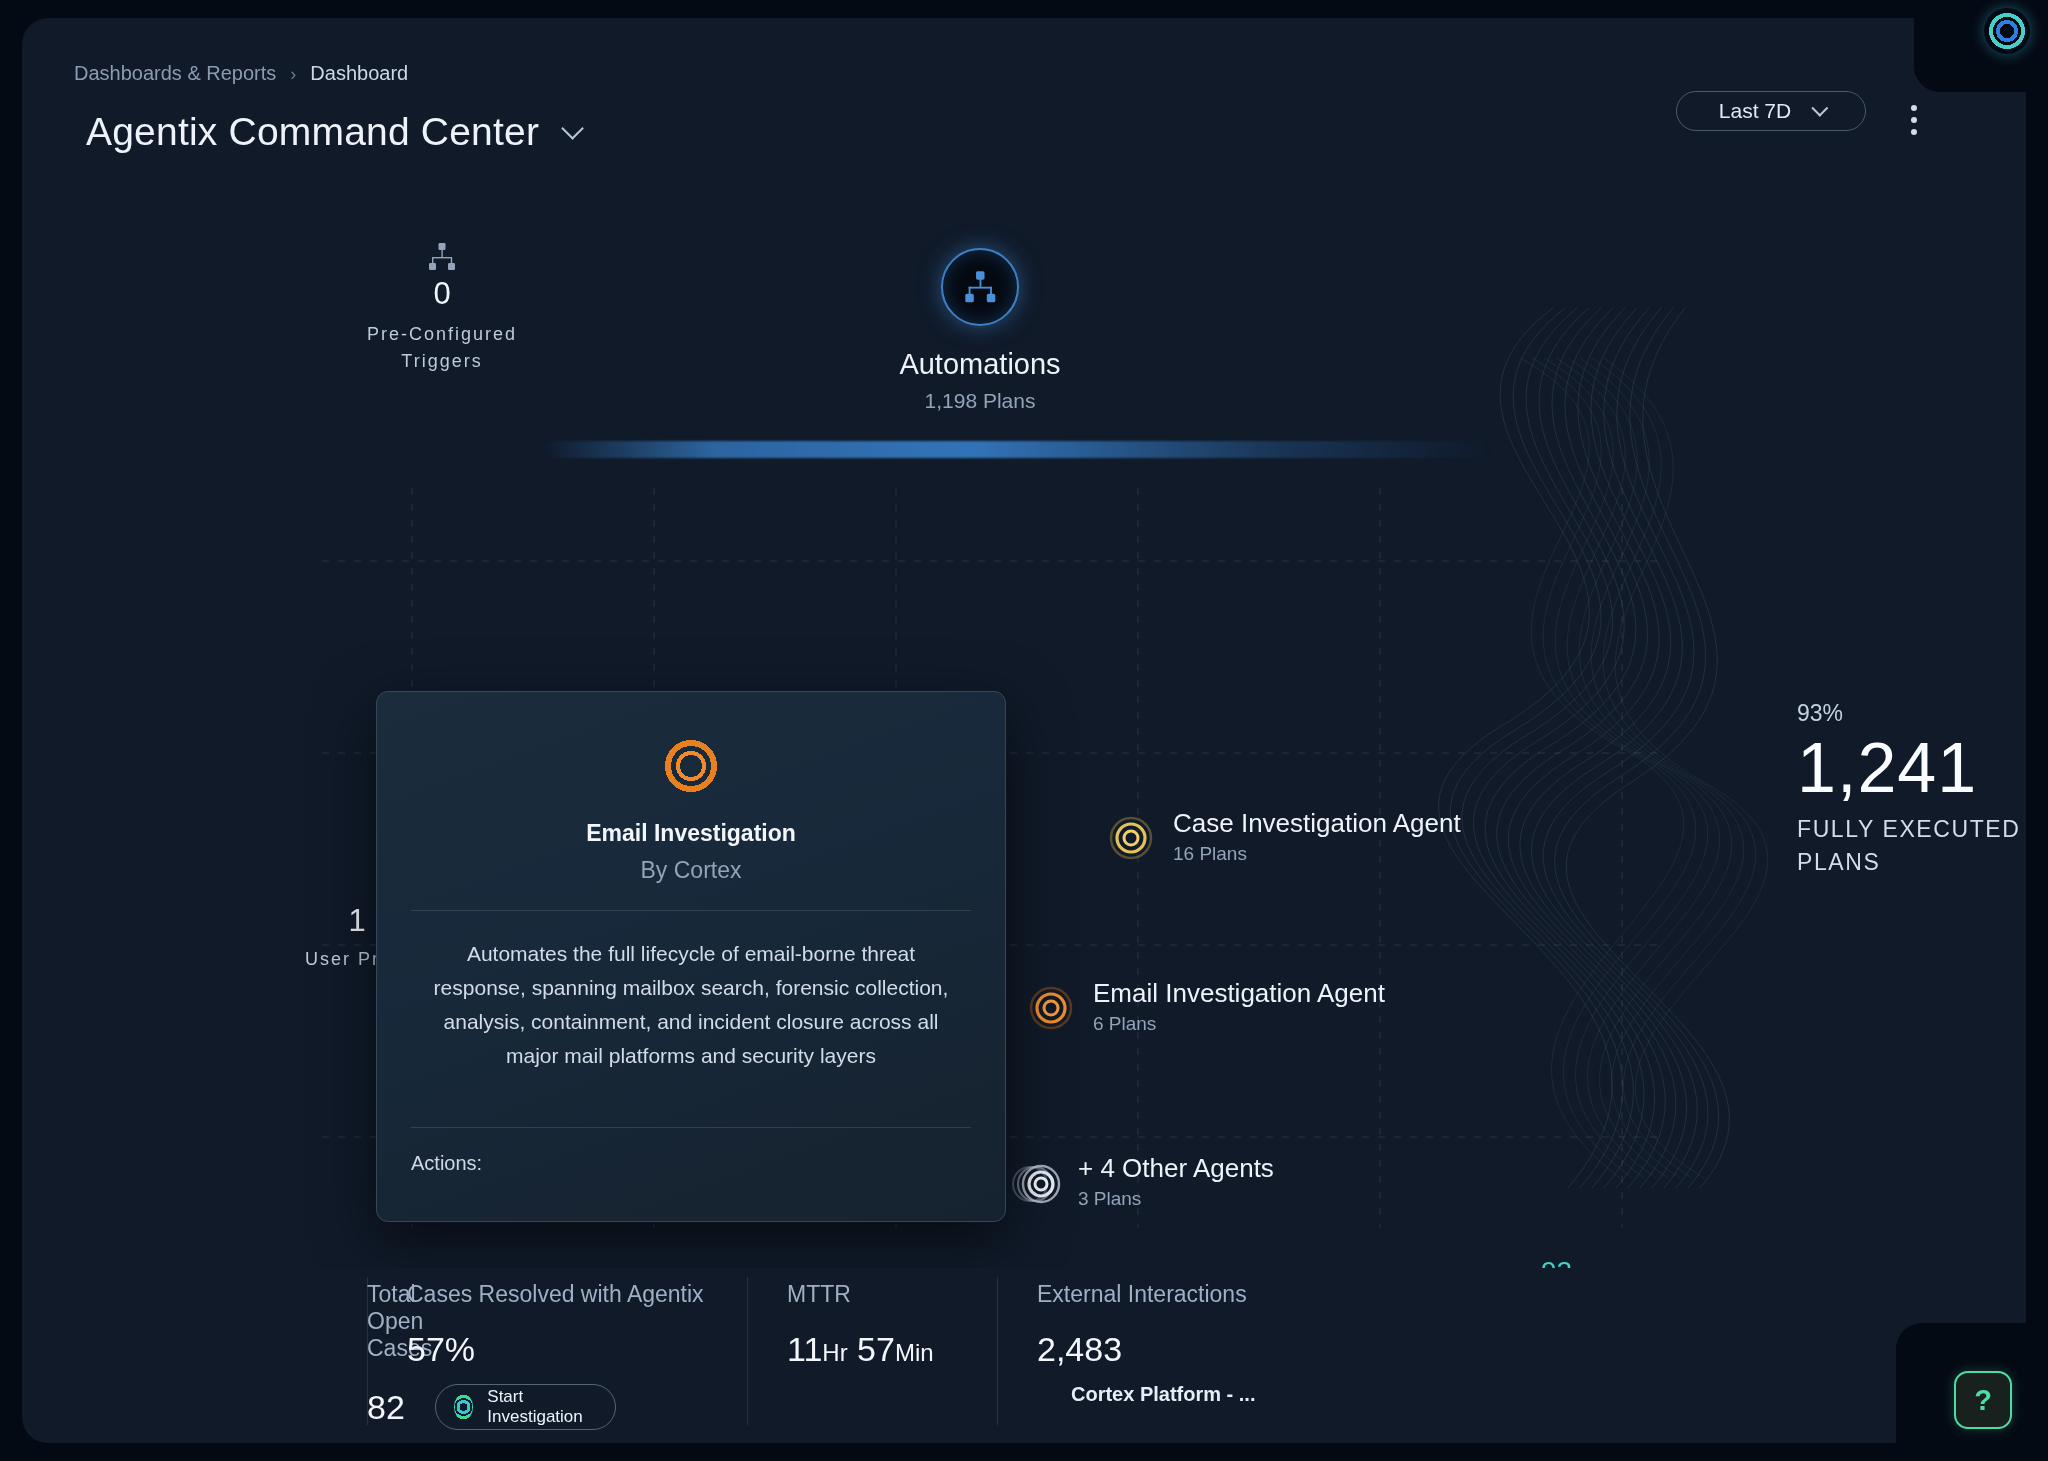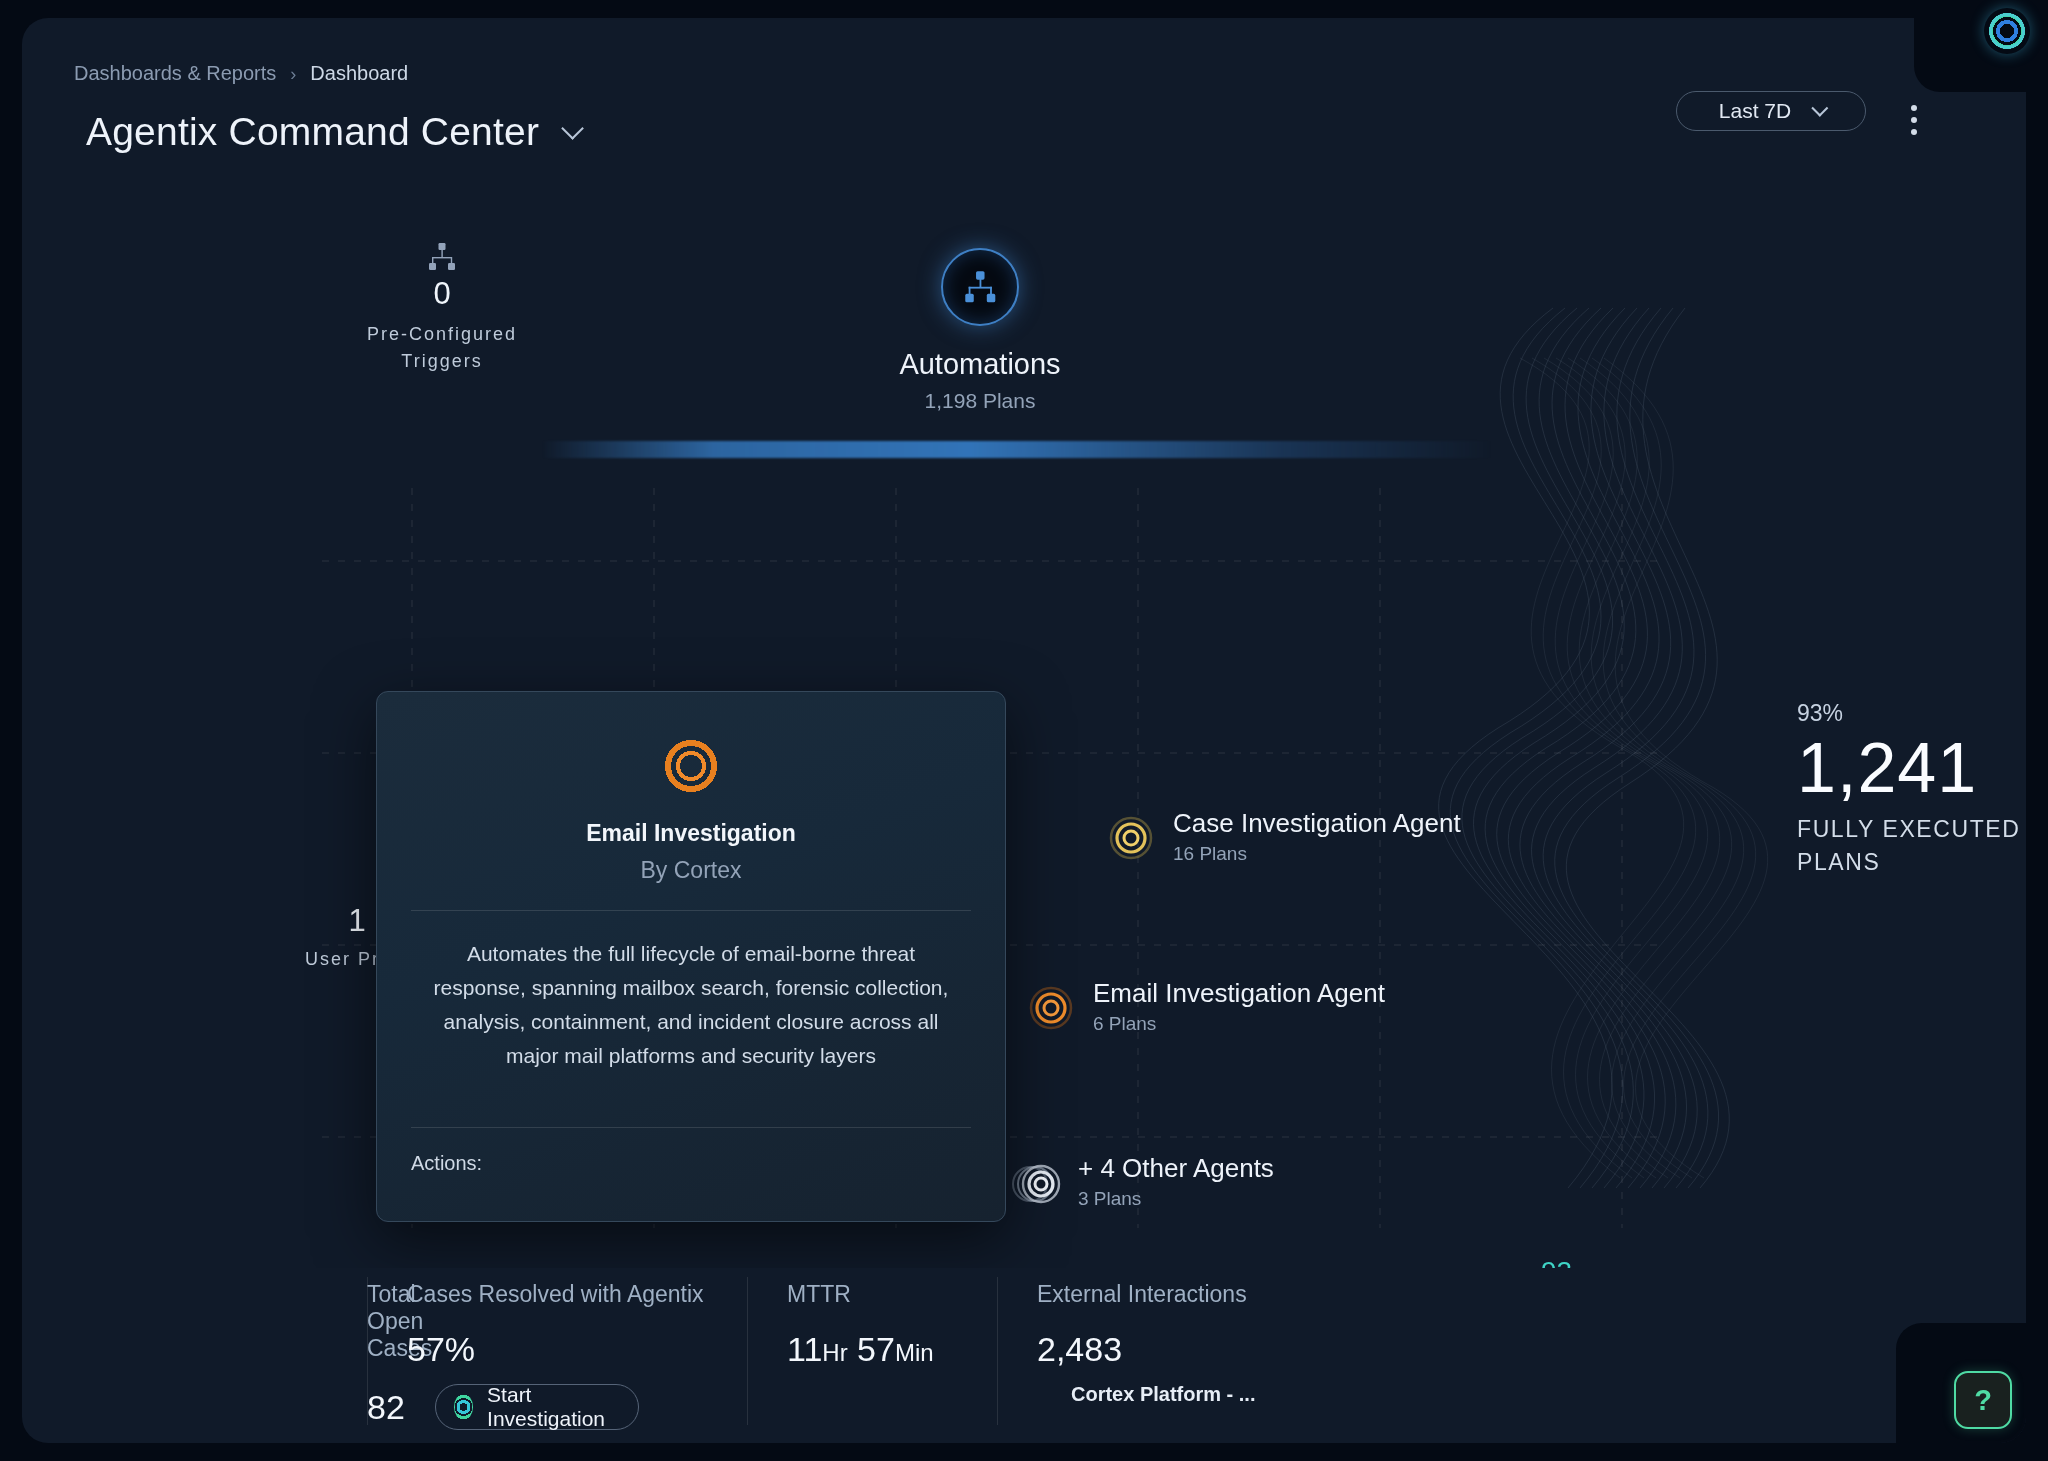--- a/index.html
+++ b/index.html
@@ -171,21 +171,21 @@
     content:""; position:absolute; left:0; top:-4px; width:1px; height:148px;
     background:rgba(255,255,255,.10);
   }
   .stat-label{ font-size:23px; color:#9fb0c4; }
   .stat-row{ display:flex; align-items:center; gap:30px; margin-top:22px; }
   .stat-value{ font-size:34px; color:#f3f7fc; font-weight:300; }
   .stat-value .unit{ font-size:24px; }
   .start-btn{
     height:46px; padding:0 26px 0 18px; border:1px solid #566478; border-radius:24px;
     display:flex; align-items:center; gap:14px;
-    font-size:21px; color:#eef3fa; cursor:pointer; background:transparent;
+    font-size:17px; color:#eef3fa; cursor:pointer; background:transparent;
   }
   .start-ring{
     width:26px; height:26px; border-radius:50%;
     background:radial-gradient(circle, rgba(0,0,0,0) 0 4px, #35c6d8 4px 7px, rgba(0,0,0,0) 7px 9px, #3fd6a0 9px 12px, rgba(0,0,0,0) 12px);
   }
   .sub-tags{ display:flex; gap:44px; margin-top:14px; padding-left:34px;flex-direction:column; }
   .sub-tag{ font-size:20px; font-weight:700; color:#e6edf6; white-space:nowrap;}
   .sub-tag.dim{ color:#97a6bb; font-weight:400;font-style:italic; }
 
   

